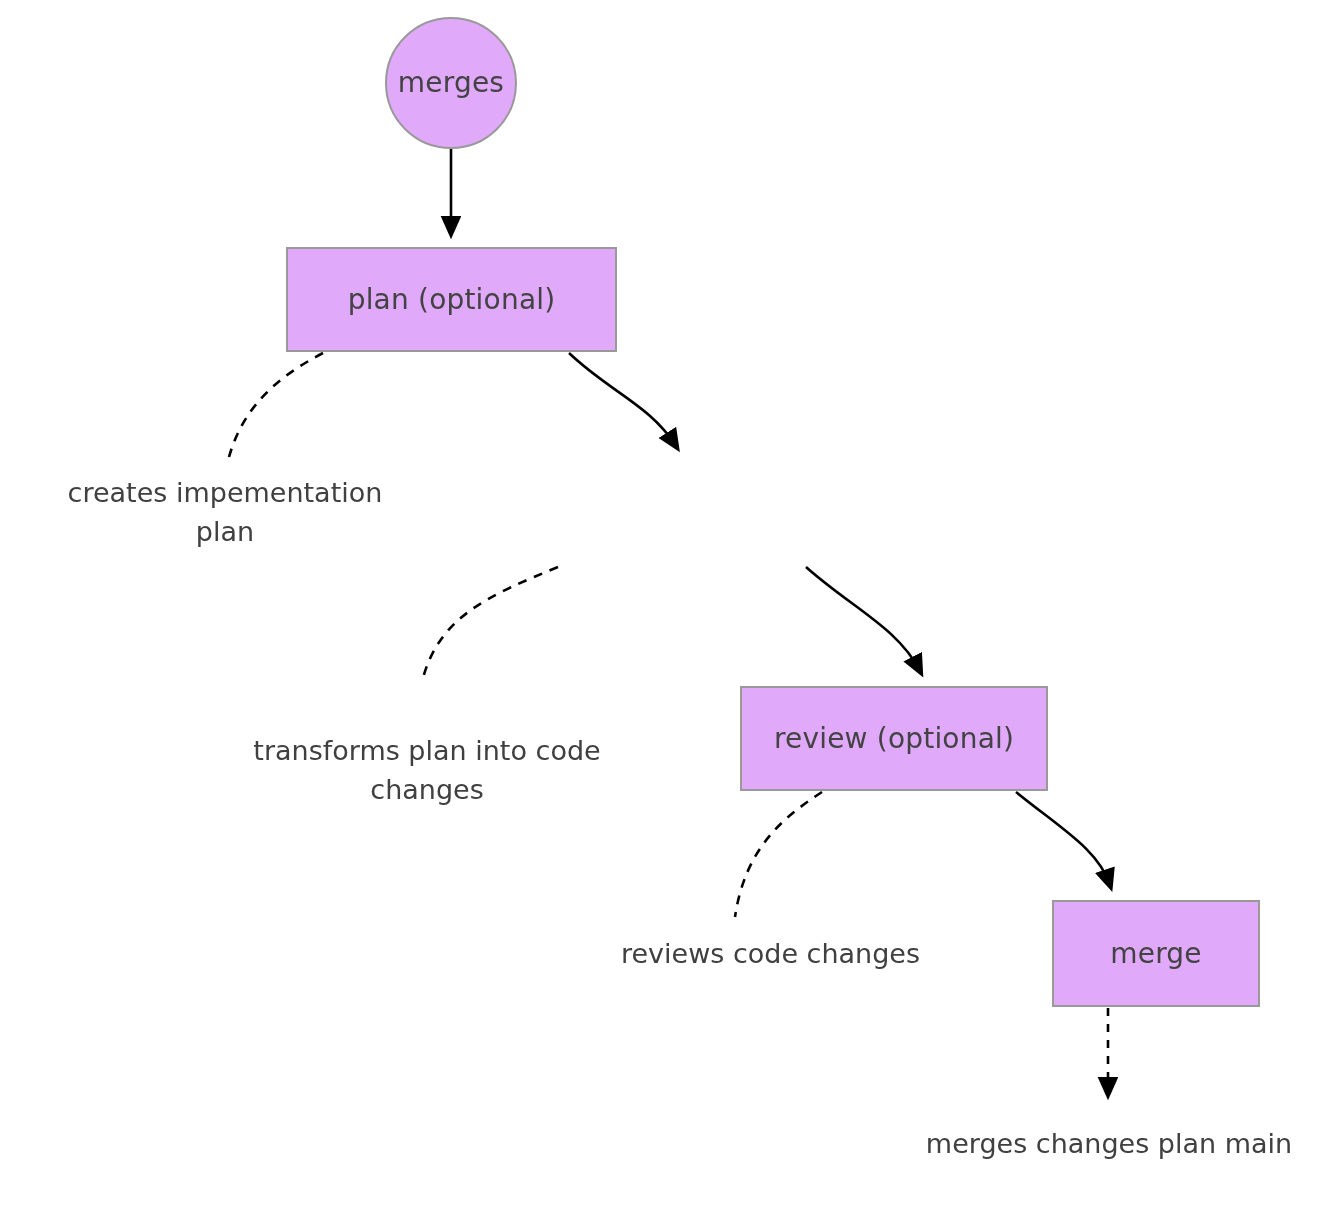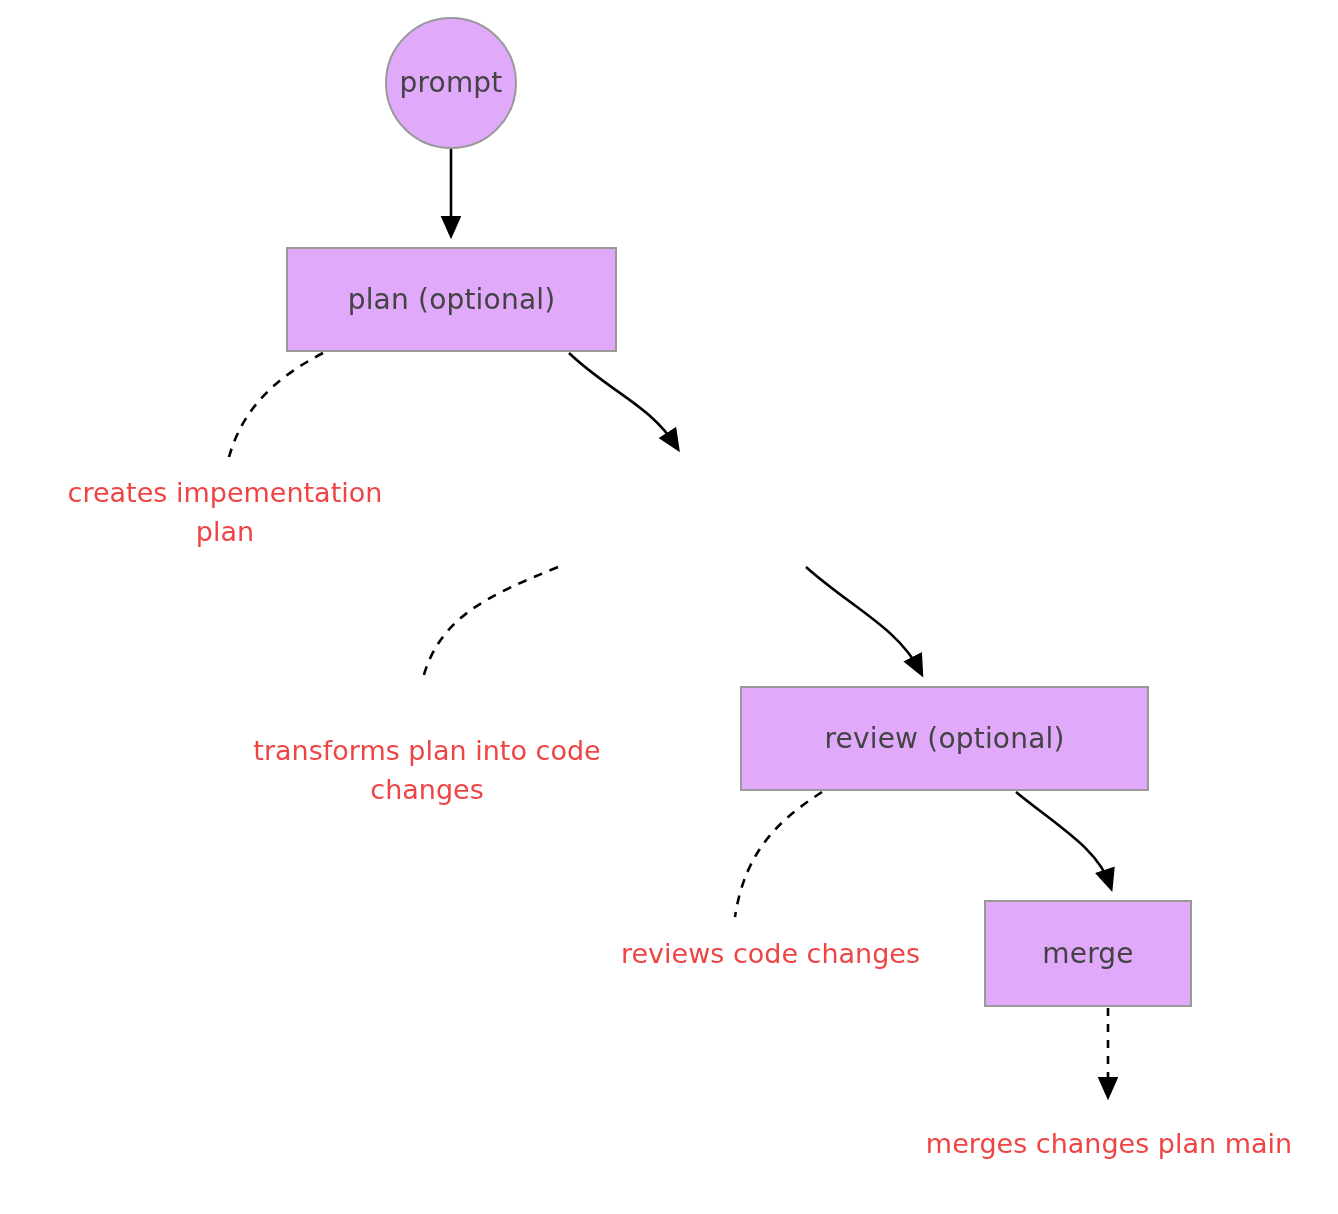--- a/index.html
+++ b/index.html
@@ -45,21 +45,21 @@
   }
   .node.circle {
     border-radius: 50%;
   }
   .node-label {
     display: block;
     white-space: nowrap;
   }
   .annotation {
     position: absolute;
-    color: #ef4444;
+    color: #404040;
     font-size: 27px;
     font-weight: 400;
     line-height: 1.45;
     text-align: center;
     white-space: pre-line;
   }
 </style>
 </head>
 <body>
 
@@ -86,33 +86,33 @@
     <path d="M 323,353 C 281,375 244,404 229,457" fill="none" stroke="#000000" stroke-width="2.6" stroke-dasharray="9,8"></path>
 
     <path d="M 558,567 C 490,595 440,616 423,678" fill="none" stroke="#000000" stroke-width="2.6" stroke-dasharray="9,8"></path>
 
     <path d="M 822,792 C 782,818 745,849 735,917" fill="none" stroke="#000000" stroke-width="2.6" stroke-dasharray="9,8"></path>
 
     <path d="M 1108,1008 L 1108,1093" fill="none" stroke="#000000" stroke-width="2.6" stroke-dasharray="8,8" marker-end="url(#arrowhead-dashed)"></path>
   </svg>
 
   <div class="node circle" style="left:385px; top:17px; width:132px; height:132px;">
-    <span class="node-label">prompt</span>
+    <span class="node-label">merges</span>
   </div>
 
   <div class="node" style="left:286px; top:247px; width:331px; height:105px;align-items:center;">
     <span class="node-label">plan (optional)</span>
   </div>
 
 
-  <div class="node" style="left:740px; top:686px; width:409px; height:105px;">
+  <div class="node" style="left:740px; top:686px; width:308px; height:105px;">
     <span class="node-label">review (optional)</span>
   </div>
 
-  <div class="node" style="left:984px; top:900px; width:208px; height:107px;justify-content:center;">
+  <div class="node" style="left:1052px; top:900px; width:208px; height:107px;justify-content:center;">
     <span class="node-label">merge</span>
   </div>
 
   <div class="annotation" style="left:55px; top:473px; width:340px;">creates impementation
 plan</div>
 
   <div class="annotation" style="left:238px; top:731px; width:378px;">transforms plan into code
 changes</div>
 
   <div class="annotation" style="left:613px; top:934px; width:315px;">reviews code changes</div>

